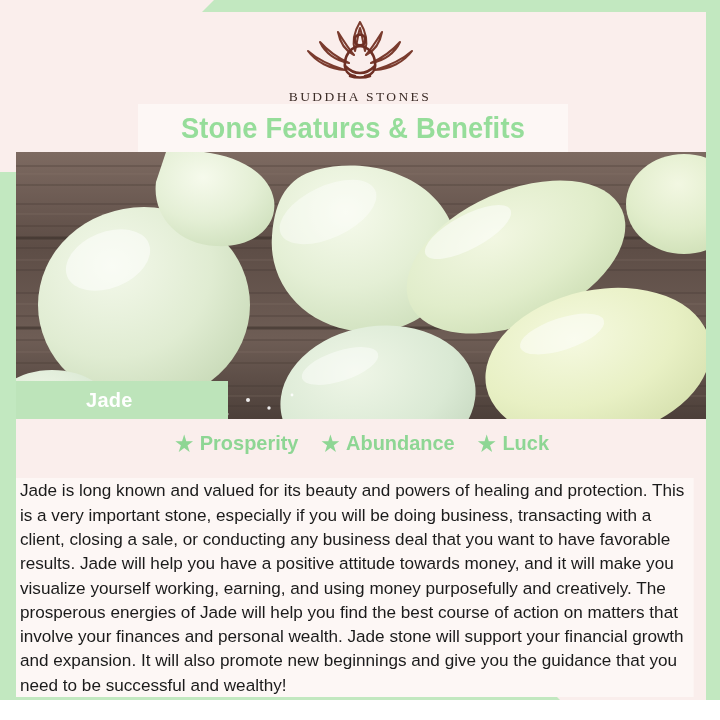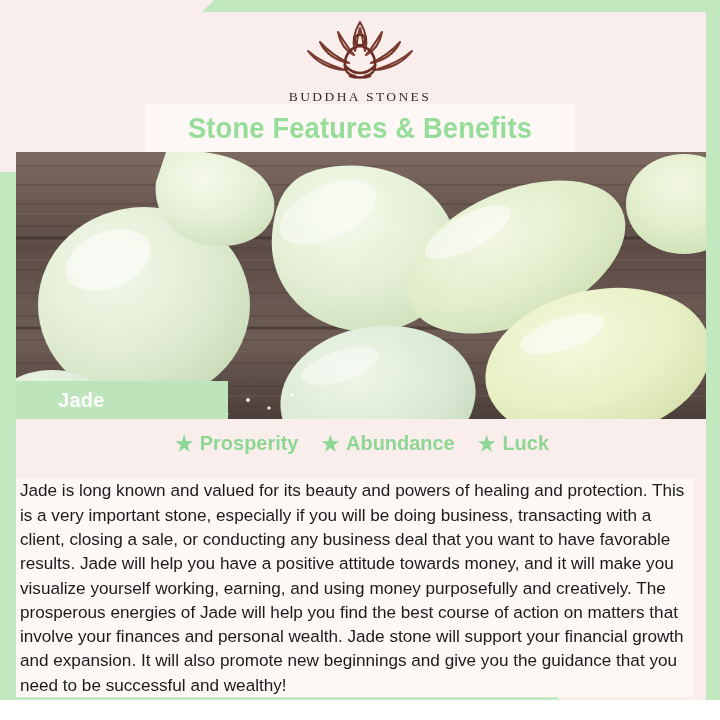--- a/index.html
+++ b/index.html
@@ -81,21 +81,21 @@
     margin-top: 3px;
     font-family: "Liberation Serif", serif;
     font-size: 13.5px;
     letter-spacing: 2.4px;
     color: #3b2b26;
   }
 
   
   .headline-band {
     position: absolute;
-    left: 145px;
+    left: 138px;
     top: 104px;
     width: 430px;
     height: 48px;
     background: #fdf7f5;
     display: flex;
     align-items: center;
     justify-content: center;
   }
   .headline-text {
     font-family: "Liberation Sans Narrow", "Liberation Sans", sans-serif;
@@ -124,21 +124,21 @@
     position: absolute;
     left: 16px;
     top: 381px;
     width: 212px;
     height: 38px;
     background: #bde4ba;
     display: flex;
     align-items: center;
   }
   .name-tag-text {
-    margin-left: 42px;
+    margin-left: 70px;
     font-weight: bold;
     font-size: 20px;
     color: #ffffff;
     letter-spacing: 0.3px;
     text-align: right;
   }
 
   
   .benefits {
     position: absolute;

